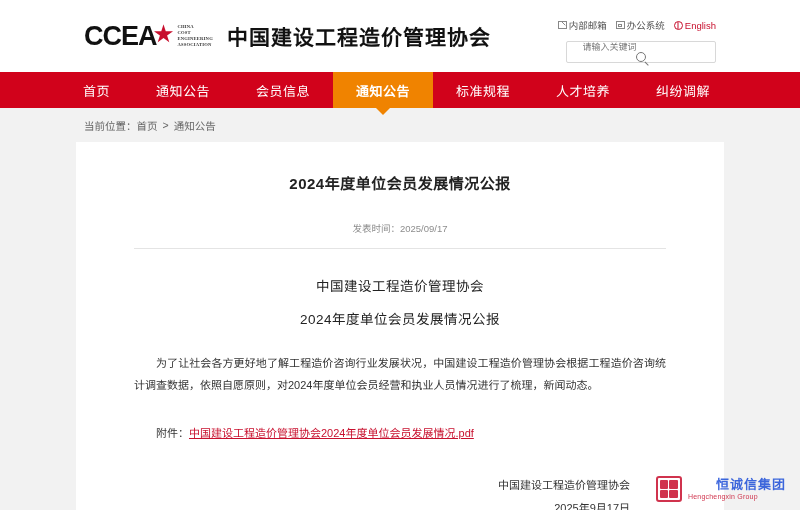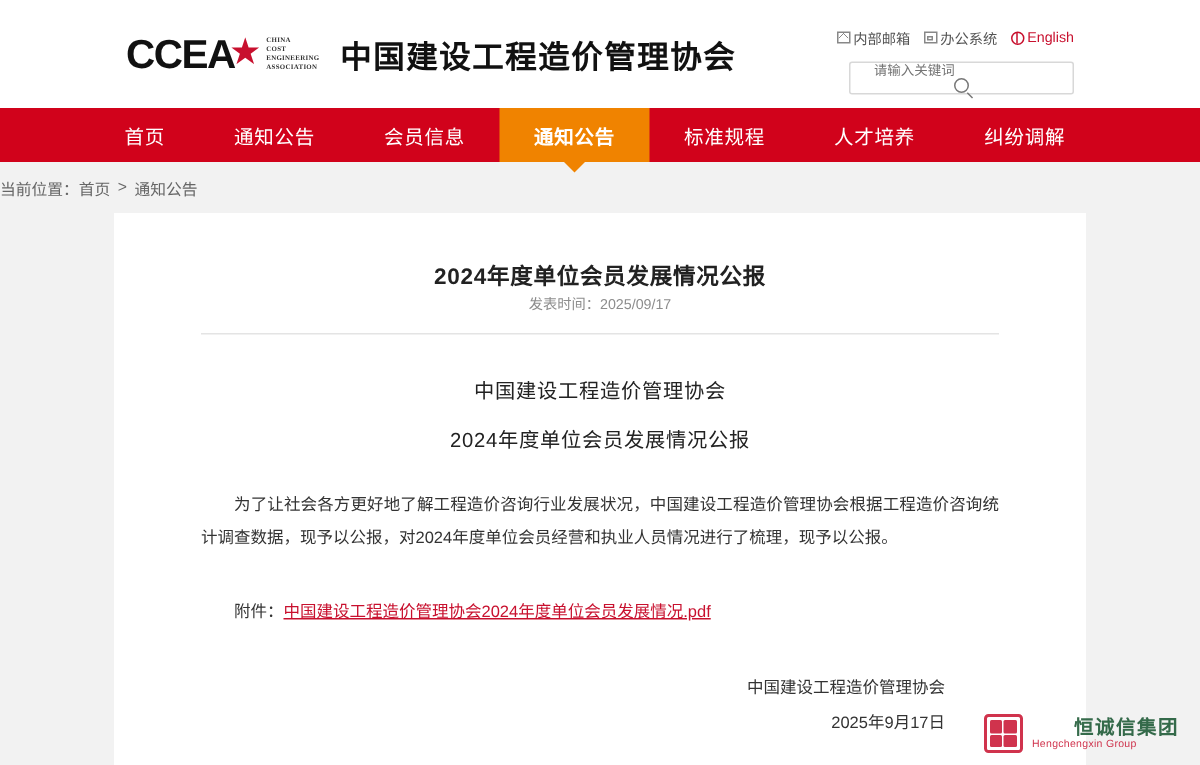--- a/index.html
+++ b/index.html
@@ -220,20 +220,21 @@
     border-right: 7px solid transparent;
     border-top: 7px solid #f08300;
   }
 
   
   .crumb-bar {
     height: 34px;
     background: #f2f2f2;
     display: flex;
     align-items: center;
+    padding-left: 84px;
     font-size: 10.5px;
     color: #666;
   }
   .crumb-bar a {
     color: #666;
     text-decoration: none;
     cursor: pointer;
   }
   .crumb-sep { margin: 0 5px; }
 
@@ -259,21 +260,21 @@
     font-size: 15px;
     font-weight: bold;
     color: #222;
     letter-spacing: .5px;
     margin-top: 8px;
   }
   .doc-date {
     text-align: center;
     font-size: 9.5px;
     color: #8d8d8d;
-    margin-top: 2px;
+    margin-top: 28px;
   }
   .divider {
     border-top: 1px solid #e4e4e4;
     margin: 13px 0 0 0;
   }
   .body-heading {
     text-align: center;
     font-size: 13.5px;
     color: #222;
     margin-top: 26px;
@@ -332,21 +333,21 @@
     padding: 2px;
     box-sizing: border-box;
   }
   .wm-seal span {
     background: #c8102e;
     display: block;
     border-radius: 1px;
   }
   .wm-text-cn {
     font-size: 13px;
-    color: #14532d;
+    color: #1d4ed8;
     font-weight: bold;
     letter-spacing: 1px;
     line-height: 14px;
     margin-left: 28px;
   }
   .wm-text-en {
     font-size: 7px;
     color: #c8102e;
     letter-spacing: .2px;
     line-height: 9px;
@@ -429,21 +430,21 @@
     <div class="card">
       <div class="doc-title">2024年度单位会员发展情况公报</div>
       <div class="doc-date">
         <span>发表时间：</span><span>2025/09/17</span>
       </div>
       <div class="divider"></div>
 
       <div class="body-heading">中国建设工程造价管理协会</div>
       <div class="body-heading second">2024年度单位会员发展情况公报</div>
 
-      <div class="body-para">为了让社会各方更好地了解工程造价咨询行业发展状况，中国建设工程造价管理协会根据工程造价咨询统计调查数据，现予以公报，对2024年度单位会员经营和执业人员情况进行了梳理，现予以公报。</div>
+      <div class="body-para">为了让社会各方更好地了解工程造价咨询行业发展状况，中国建设工程造价管理协会根据工程造价咨询统计调查数据，依照自愿原则，对2024年度单位会员经营和执业人员情况进行了梳理，新闻动态。</div>
 
       <div class="attach">
         <span>附件：</span><a>中国建设工程造价管理协会2024年度单位会员发展情况.pdf</a>
       </div>
 
       <div class="sign">
         <div>中国建设工程造价管理协会</div>
         <div>2025年9月17日</div>
       </div>
     </div>

